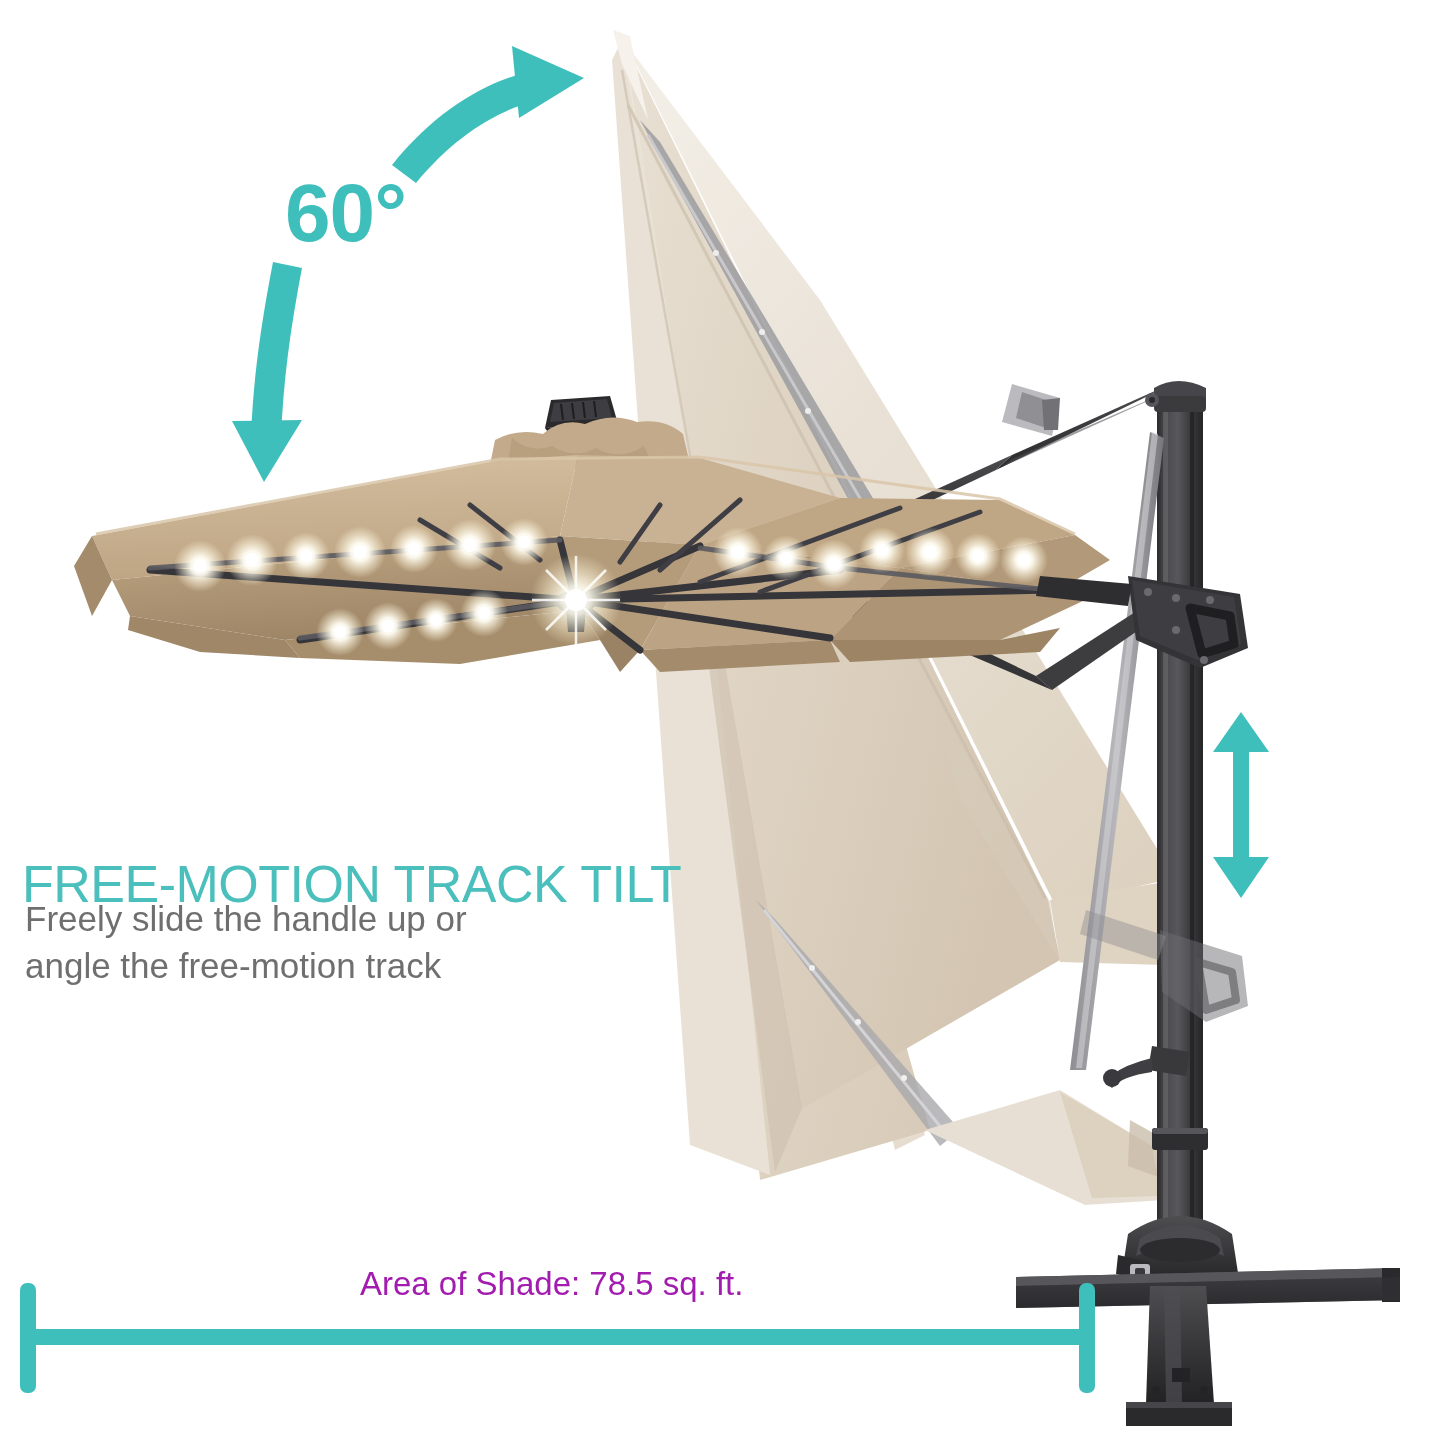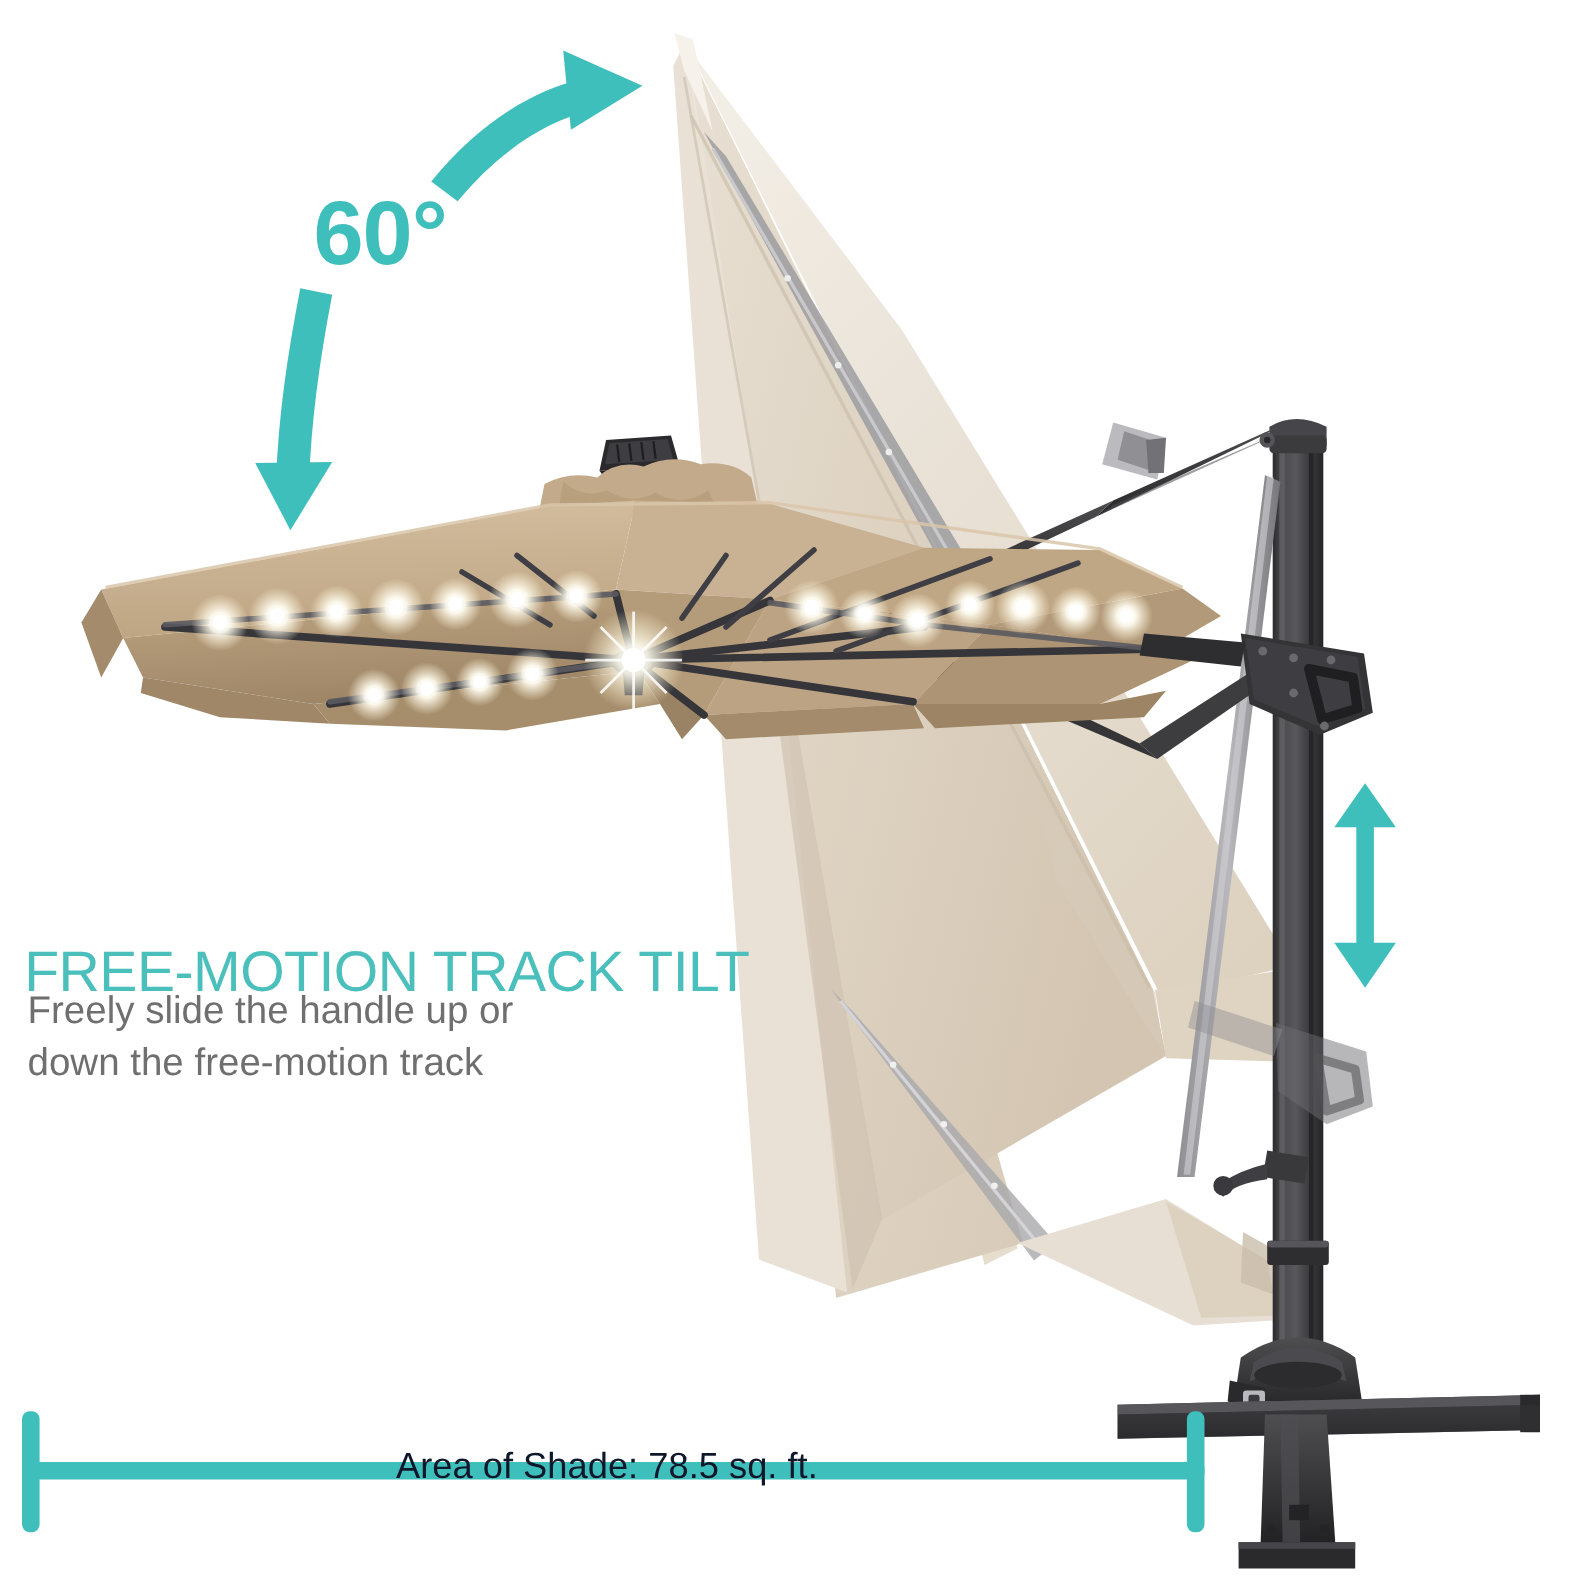--- a/index.html
+++ b/index.html
@@ -24,22 +24,22 @@
   }
   .bodytext span{display:block;white-space:nowrap;}
 
   .angle-label{
     position:absolute;left:285px;top:172px;
     font-size:82px;font-weight:700;color:#3FBFBC;line-height:1;
     letter-spacing:-1px;
   }
 
   .shade-label{
-    position:absolute;left:360px;top:1314px;
-    font-size:33px;font-weight:300;color:#0f172a;white-space:nowrap;
+    position:absolute;left:360px;top:1265px;
+    font-size:33px;font-weight:300;color:#a21caf;white-space:nowrap;
   }
 
   svg{display:block;}
   .nosel{user-select:none;}
 </style>
 </head>
 <body>
 
 <div id="stage">
 
@@ -366,18 +366,18 @@
       <rect x="1079" y="1283" width="16" height="110" rx="7"></rect>
     </g>
   </svg>
 
   <div class="angle-label nosel">60°</div>
 
   <h1 class="headline nosel">FREE-MOTION TRACK TILT</h1>
 
   <div class="bodytext nosel">
     <span>Freely slide the handle up or</span>
-    <span>down the free-motion track</span>
+    <span>angle the free-motion track</span>
   </div>
 
   <div class="shade-label nosel">Area of Shade: 78.5 sq. ft.</div>
 
 </div>
 
 </body></html>

